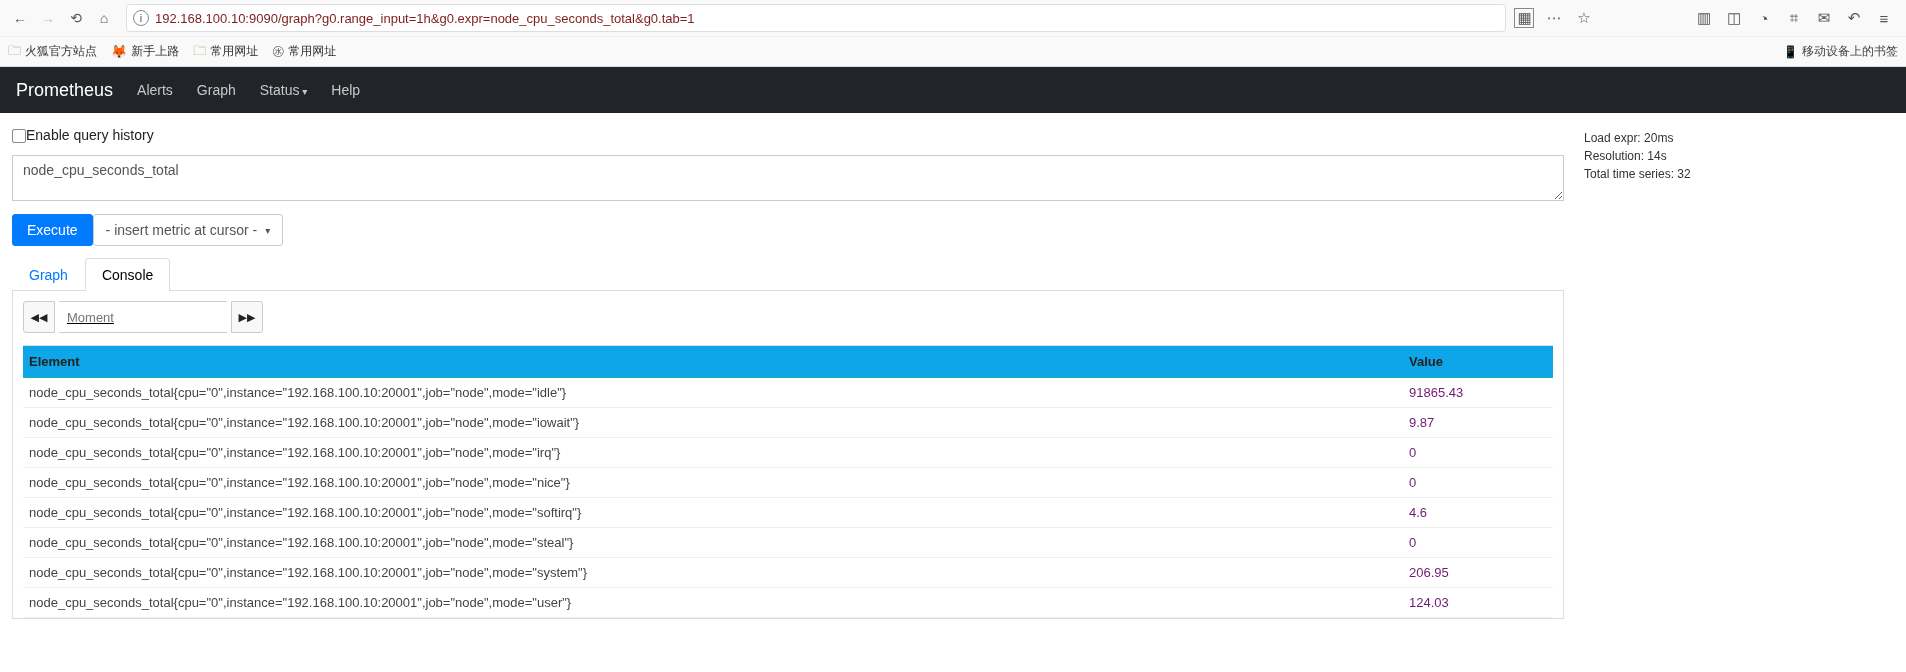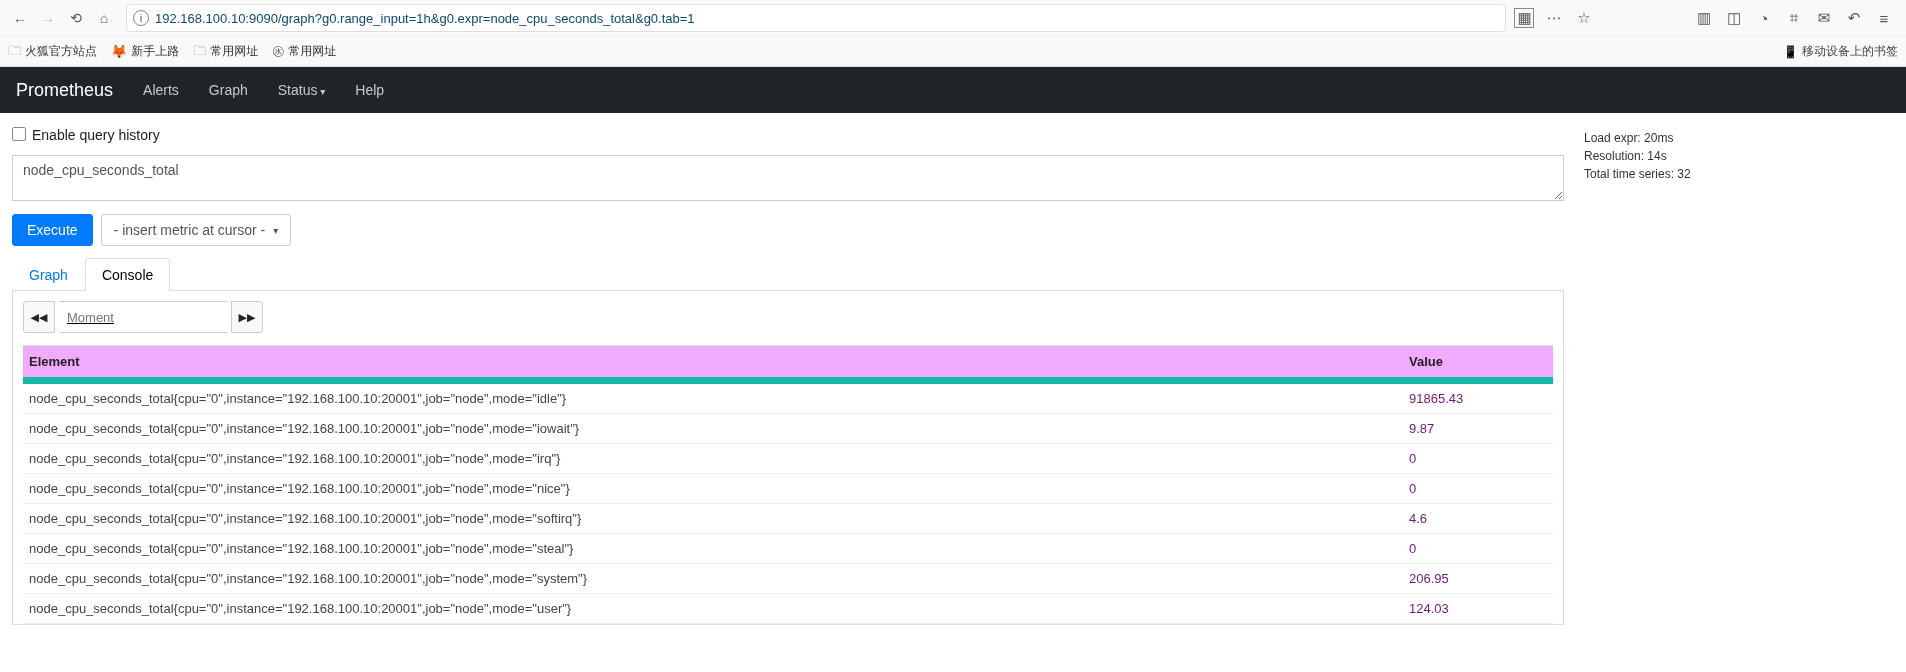--- a/index.html
+++ b/index.html
@@ -38,43 +38,43 @@
   }
   .bm-item { display: flex; align-items: center; gap: 4px; color: #333; cursor: pointer; }
   .bm-right { margin-left: auto; display: flex; align-items: center; gap: 4px; color: #444; }
   .folder-ico { color: #b39a5e; font-size: 13px; }
   .ff-ico { color:#ff8c00; font-size:13px; }
   .globe-ico { color:#333; font-size:12px; }
 
   
   .prom-header {
     background: #212529; color: #fff; height: 46px; display: flex; align-items: center;
-    padding: 0 16px; gap: 30px;
+    padding: 0 16px; gap: 24px;
   }
   .prom-brand { font-size: 18px; color: #fff; font-weight: 400; }
   .prom-link { color: #c8c8c8; font-size: 14px; cursor: pointer; }
   .prom-link.caret::after { content: " ▾"; font-size: 10px; }
 
   
   .content { padding: 14px 12px; display: flex; align-items: flex-start; }
   .left-col { flex: 1; }
   .side-stats {
     width: 330px; padding-left: 20px; font-size: 12px; color: #333; line-height: 1.5;
     padding-top: 2px;
   }
-  .enable-row { display: flex; align-items: flex-start; gap: 6px; font-size: 14px; margin-bottom: 12px; }
+  .enable-row { display: flex; align-items: flex-end; font-size: 14px; margin-bottom: 12px; }
   .checkbox {
     width: 14px; height: 14px; border: 1px solid #888; border-radius: 2px;
     display: flex; align-items: center; justify-content: center;
   }
   .expr-textarea {
     width: 100%; min-height: 42px; padding: 6px 10px; border: 1px solid #ccc;
     font-size: 14px; color: #555; resize: vertical; font-family: inherit;
   }
-  .exec-row { margin-top: 10px; display: flex; gap: 8px; }
+  .exec-row { margin-top: 10px; display: flex; }
   .btn-primary {
     background: #007bff; color: #fff; border: 1px solid #007bff; padding: 7px 14px;
     font-size: 14px; cursor: pointer; border-radius: 3px;
   }
   .btn-outline {
     background: #fff; color: #555; border: 1px solid #ccc; padding: 7px 12px;
     font-size: 14px; cursor: pointer; border-radius: 3px; display: flex; align-items: center; gap: 4px;
   }
   .btn-outline::after { content: "▾"; margin-left: 4px; font-size: 10px; }
 
@@ -101,28 +101,28 @@
     border-left: none; border-right: none; text-decoration: underline;
   }
   .moment-row .step-btn:first-child { border-radius: 3px 0 0 3px; }
   .moment-row .step-btn:last-child { border-radius: 0 3px 3px 0; }
   .moment-gap { width:4px; }
 
   table.data {
     width: 100%; border-collapse: collapse; font-size: 13px;
   }
   table.data th {
-    text-align: left; border-top: 1px solid #ddd; border-bottom: 7px solid #14b8a6;
-    padding: 8px 6px; font-weight: 700; background: #f0abfc; margin-left: 48px;
+    text-align: left; border-top: 1px solid #ddd; border-bottom: 1px solid #14b8a6;
+    padding: 8px 6px; font-weight: 700; background: #0ea5e9; margin-left: 48px;
   }
   table.data td {
     border-bottom: 1px solid #eee; padding: 7px 6px; color: #444;
   }
   table.data td.valcell { color:#701a75; }
-  .url-host { color:#0c4a6e; }
+  .url-host { color:#7f1d1d; }
   .phone-ico { font-size: 12px; }
   .star-ico { color:#555; font-size:15px; }
   .qr-ico {
     width:16px; height:16px; display:inline-flex; align-items:center; justify-content:center;
     border:1px solid #888; font-size:8px; letter-spacing:-1px;
   }
 </style>
 </head>
 <body>
 

